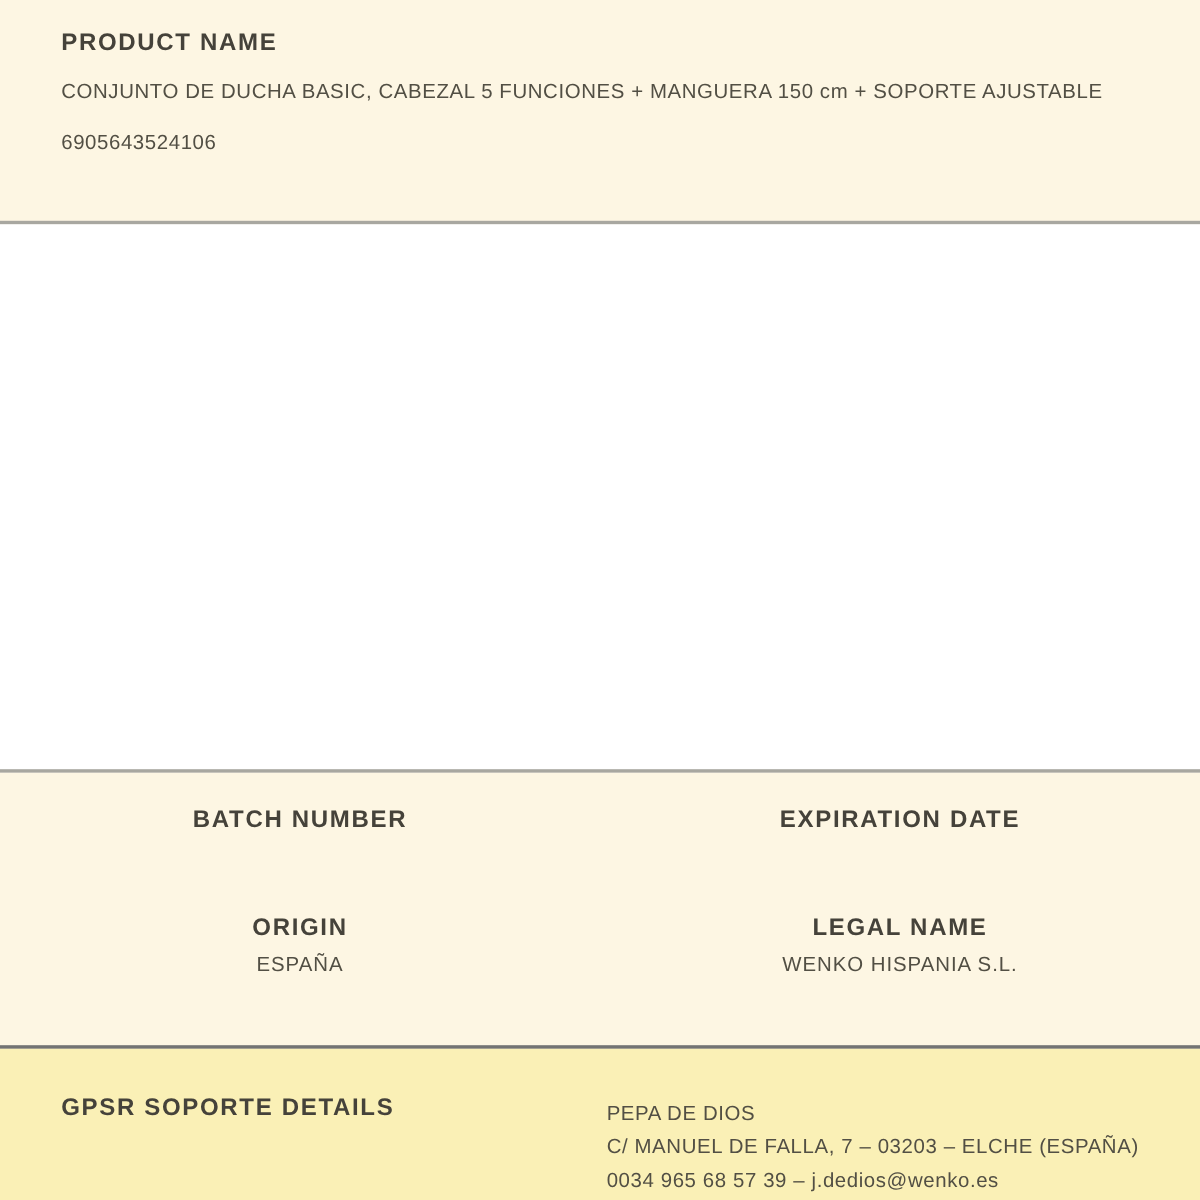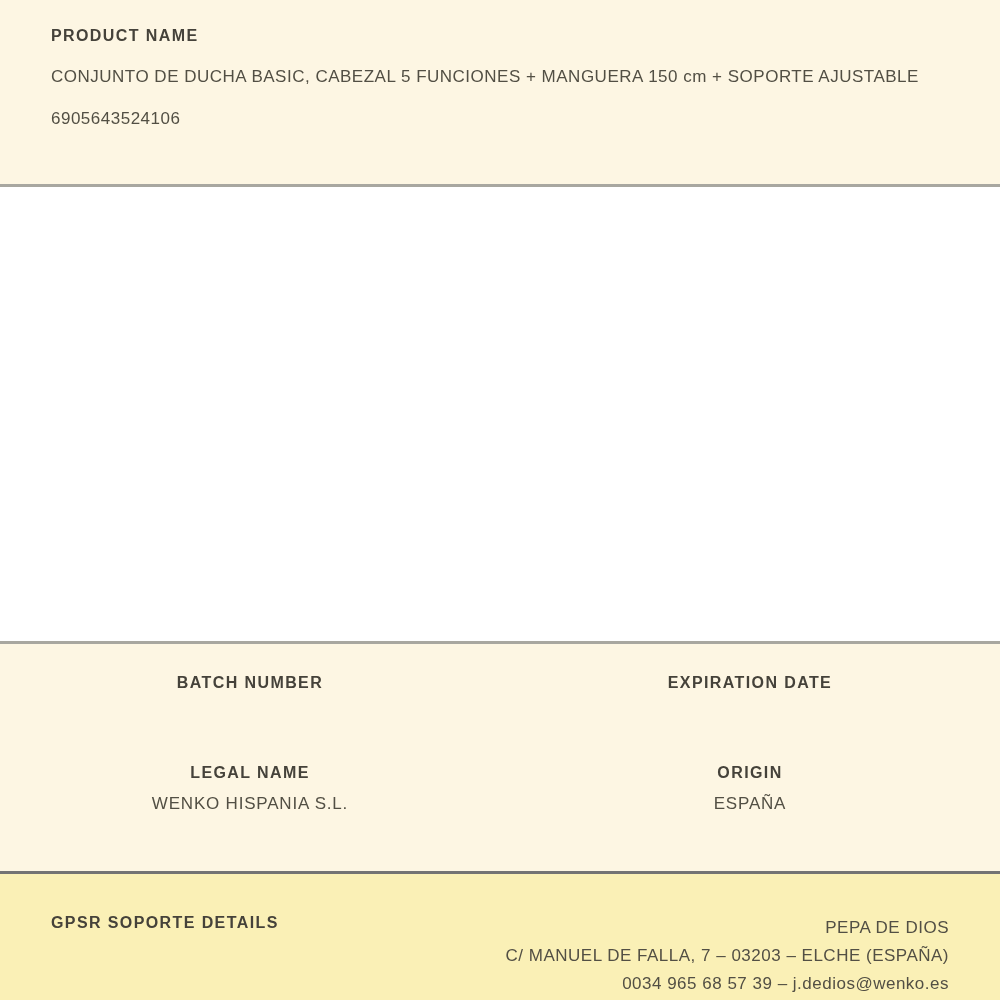--- a/index.html
+++ b/index.html
@@ -12,21 +12,21 @@
   .label-sheet { width: 1000px; height: 1000px; }
 
   
   .sec-product {
     height: 184px;
     background: #fdf6e3;
     border-bottom: 3px solid #a8a7a0;
     padding: 0 51px;
   }
   .field-label {
-    font-size: 16px;
+    font-size: 20px;
     font-weight: bold;
     letter-spacing: 1.4px;
     color: #45423a;
     line-height: 18px;
   }
   .field-value {
     font-size: 17px;
     font-weight: normal;
     letter-spacing: 0.5px;
     color: #524f44;
@@ -59,21 +59,21 @@
   
   .sec-contact {
     height: 156px;
     background: #faf0b6;
     padding: 40px 51px 0 51px;
     display: flex;
     justify-content: space-between;
     align-items: flex-start;
   }
   .contact-block {
-    text-align: right;
+    text-align: left;
   }
   .contact-line {
     font-size: 17px;
     letter-spacing: 0.5px;
     color: #524f44;
     line-height: 28px;
   }
 </style>
 </head>
 <body>
@@ -91,26 +91,26 @@
   <div class="sec-details">
     <div class="detail-cell">
       <div class="field-label">BATCH NUMBER</div>
       <div class="field-value"></div>
     </div>
     <div class="detail-cell">
       <div class="field-label">EXPIRATION DATE</div>
       <div class="field-value"></div>
     </div>
     <div class="detail-cell">
+      <div class="field-label">ORIGIN</div>
+      <div class="field-value">ESPAÑA</div>
+    </div>
+    <div class="detail-cell">
       <div class="field-label">LEGAL NAME</div>
       <div class="field-value">WENKO HISPANIA S.L.</div>
-    </div>
-    <div class="detail-cell">
-      <div class="field-label">ORIGIN</div>
-      <div class="field-value">ESPAÑA</div>
     </div>
   </div>
 
   <div class="sec-contact">
     <div class="field-label">GPSR SOPORTE DETAILS</div>
     <div class="contact-block">
       <div class="contact-line">PEPA DE DIOS</div>
       <div class="contact-line">C/ MANUEL DE FALLA, 7 – 03203 – ELCHE (ESPAÑA)</div>
       <div class="contact-line">0034 965 68 57 39 – j.dedios@wenko.es</div>
     </div>

